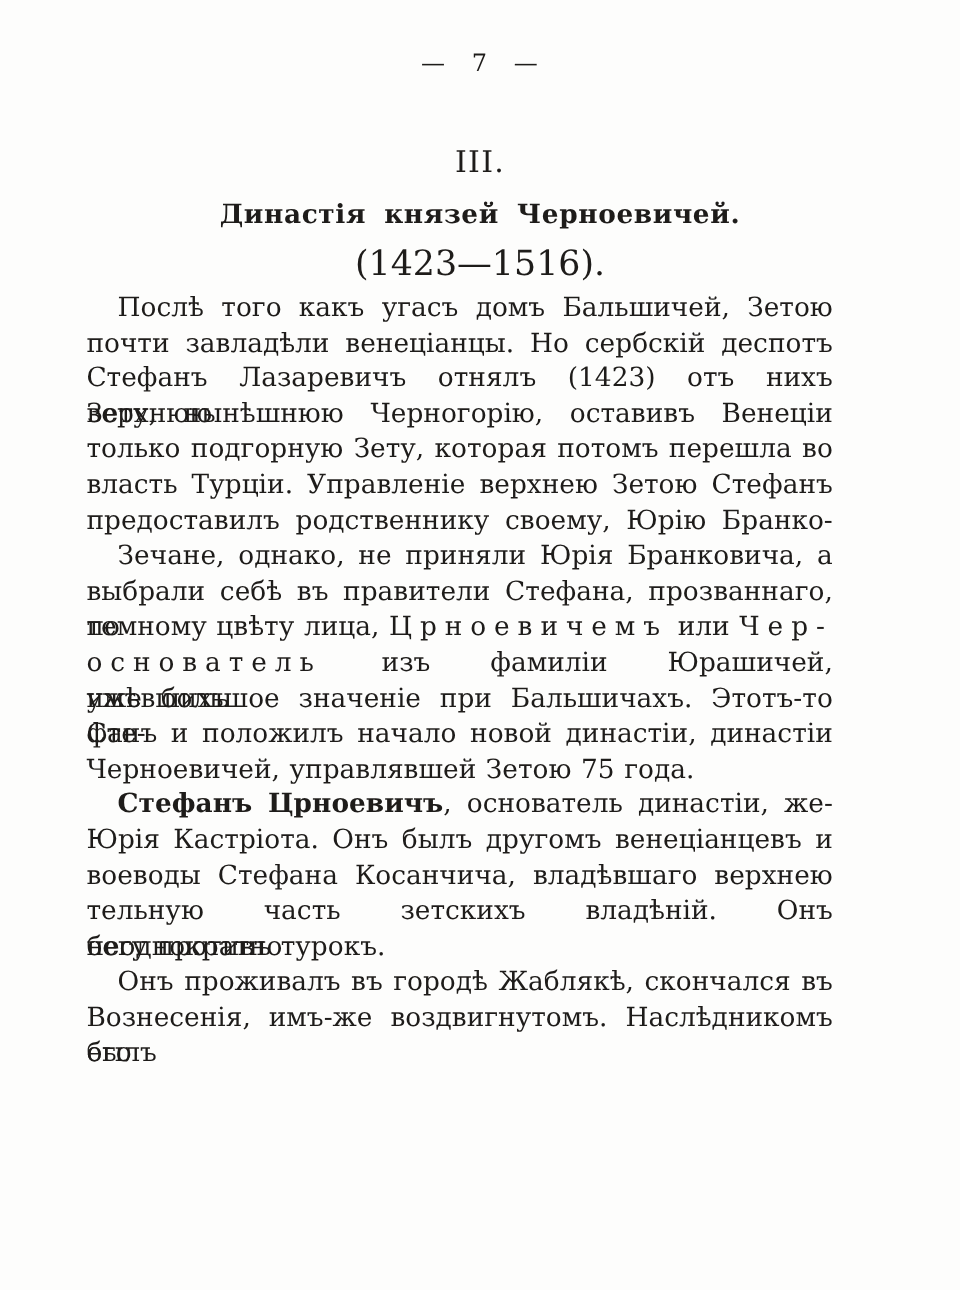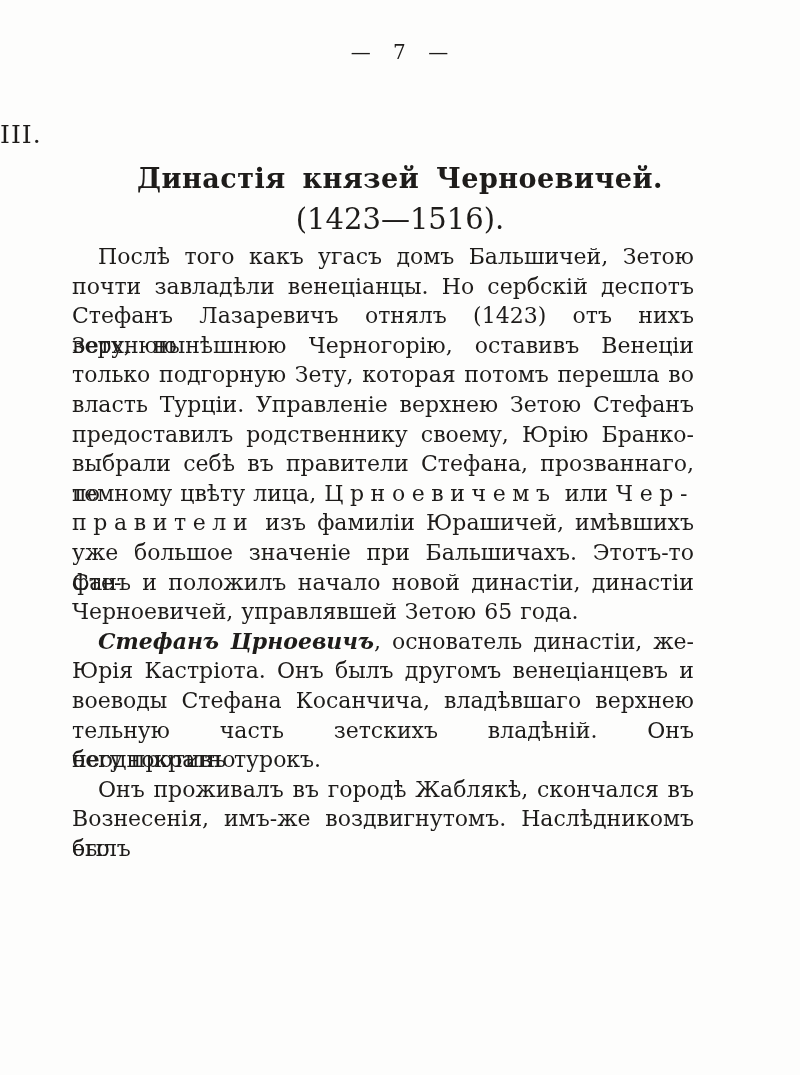--- a/index.html
+++ b/index.html
@@ -27,29 +27,29 @@
   }
   .page-number {
     text-align: center;
     font-size: 20px;
     line-height: 24px;
     word-spacing: 14px;
     letter-spacing: 1px;
   }
   .section-number {
     margin-top: 56px;
-    text-align: left;
+    text-align: center;
     font-size: 25px;
     line-height: 30px;
     letter-spacing: 1px;
   }
   .chapter-title {
     margin-top: 16px;
     text-align: center;
-    font-size: 27px;
+    font-size: 22px;
     line-height: 26px;
     font-weight: bold;
     word-spacing: 7px;
     letter-spacing: 0.5px;
   }
   .date-range {
     margin-top: 12px;
     text-align: center;
     font-size: 29px;
     line-height: 30px;
@@ -68,21 +68,21 @@
     text-align-last: justify;
     word-spacing: 1px;
   }
   .line.first {
     text-indent: 26px;
   }
   .line.last {
     text-align-last: left;
   }
   .run-n { font-weight: normal; }
-  .run-b { font-weight: bold; font-style: italic; }
+  .run-b { font-weight: bold; }
   .run-sp { letter-spacing: 0.30em; }
 </style>
 </head>
 <body>
 
 <div class="page">
   <div class="page-number">— 7 —</div>
 
   <div class="section-number">III.</div>
 
@@ -94,26 +94,27 @@
       <div class="paragraph">
         <div class="line first"><span class="run-n">Послѣ того какъ угасъ домъ Бальшичей, Зетою</span></div>
         <div class="line"><span class="run-n">почти завладѣли венеціанцы. Но сербскій деспотъ</span></div>
         <div class="line"><span class="run-n">Стефанъ Лазаревичъ отнялъ (1423) отъ нихъ верхнюю</span></div>
         <div class="line"><span class="run-n">Зету, нынѣшнюю Черногорію, оставивъ Венеціи</span></div>
         <div class="line"><span class="run-n">только подгорную Зету, которая потомъ перешла во</span></div>
         <div class="line"><span class="run-n">власть Турціи. Управленіе верхнею Зетою Стефанъ</span></div>
         <div class="line"><span class="run-n">предоставилъ родственнику своему, Юрію Бранко-</span></div>
       </div>
       <div class="paragraph">
+        <div class="line first"><span class="run-n">Зечане, однако, не приняли Юрія Бранковича, а</span></div>
         <div class="line"><span class="run-n">выбрали себѣ въ правители Стефана, прозваннаго, по</span></div>
         <div class="line"><span class="run-n">темному цвѣту лица, </span><span class="run-sp">Црноевичемъ</span><span class="run-n"> или </span><span class="run-sp">Чер-</span></div>
-        <div class="line"><span class="run-sp">правители</span><span class="run-n"> изъ фамиліи Юрашичей, имѣвшихъ</span></div>
+        <div class="line"><span class="run-sp">основатель</span><span class="run-n"> изъ фамиліи Юрашичей, имѣвшихъ</span></div>
         <div class="line"><span class="run-n">уже большое значеніе при Бальшичахъ. Этотъ-то Сте-</span></div>
         <div class="line"><span class="run-n">фанъ и положилъ начало новой династіи, династіи</span></div>
-        <div class="line last"><span class="run-n">Черноевичей, управлявшей Зетою 65 года.</span></div>
+        <div class="line last"><span class="run-n">Черноевичей, управлявшей Зетою 75 года.</span></div>
       </div>
       <div class="paragraph">
         <div class="line first"><span class="run-b">Стефанъ Црноевичъ</span><span class="run-n">, основатель династіи, же-</span></div>
         <div class="line"><span class="run-n">Юрія Кастріота. Онъ былъ другомъ венеціанцевъ и</span></div>
         <div class="line"><span class="run-n">воеводы Стефана Косанчича, владѣвшаго верхнею</span></div>
         <div class="line"><span class="run-n">тельную часть зетскихъ владѣній. Онъ неоднократно</span></div>
         <div class="line last"><span class="run-n">бегу противъ турокъ.</span></div>
       </div>
       <div class="paragraph">
         <div class="line first"><span class="run-n">Онъ проживалъ въ городѣ Жаблякѣ, скончался въ</span></div>

